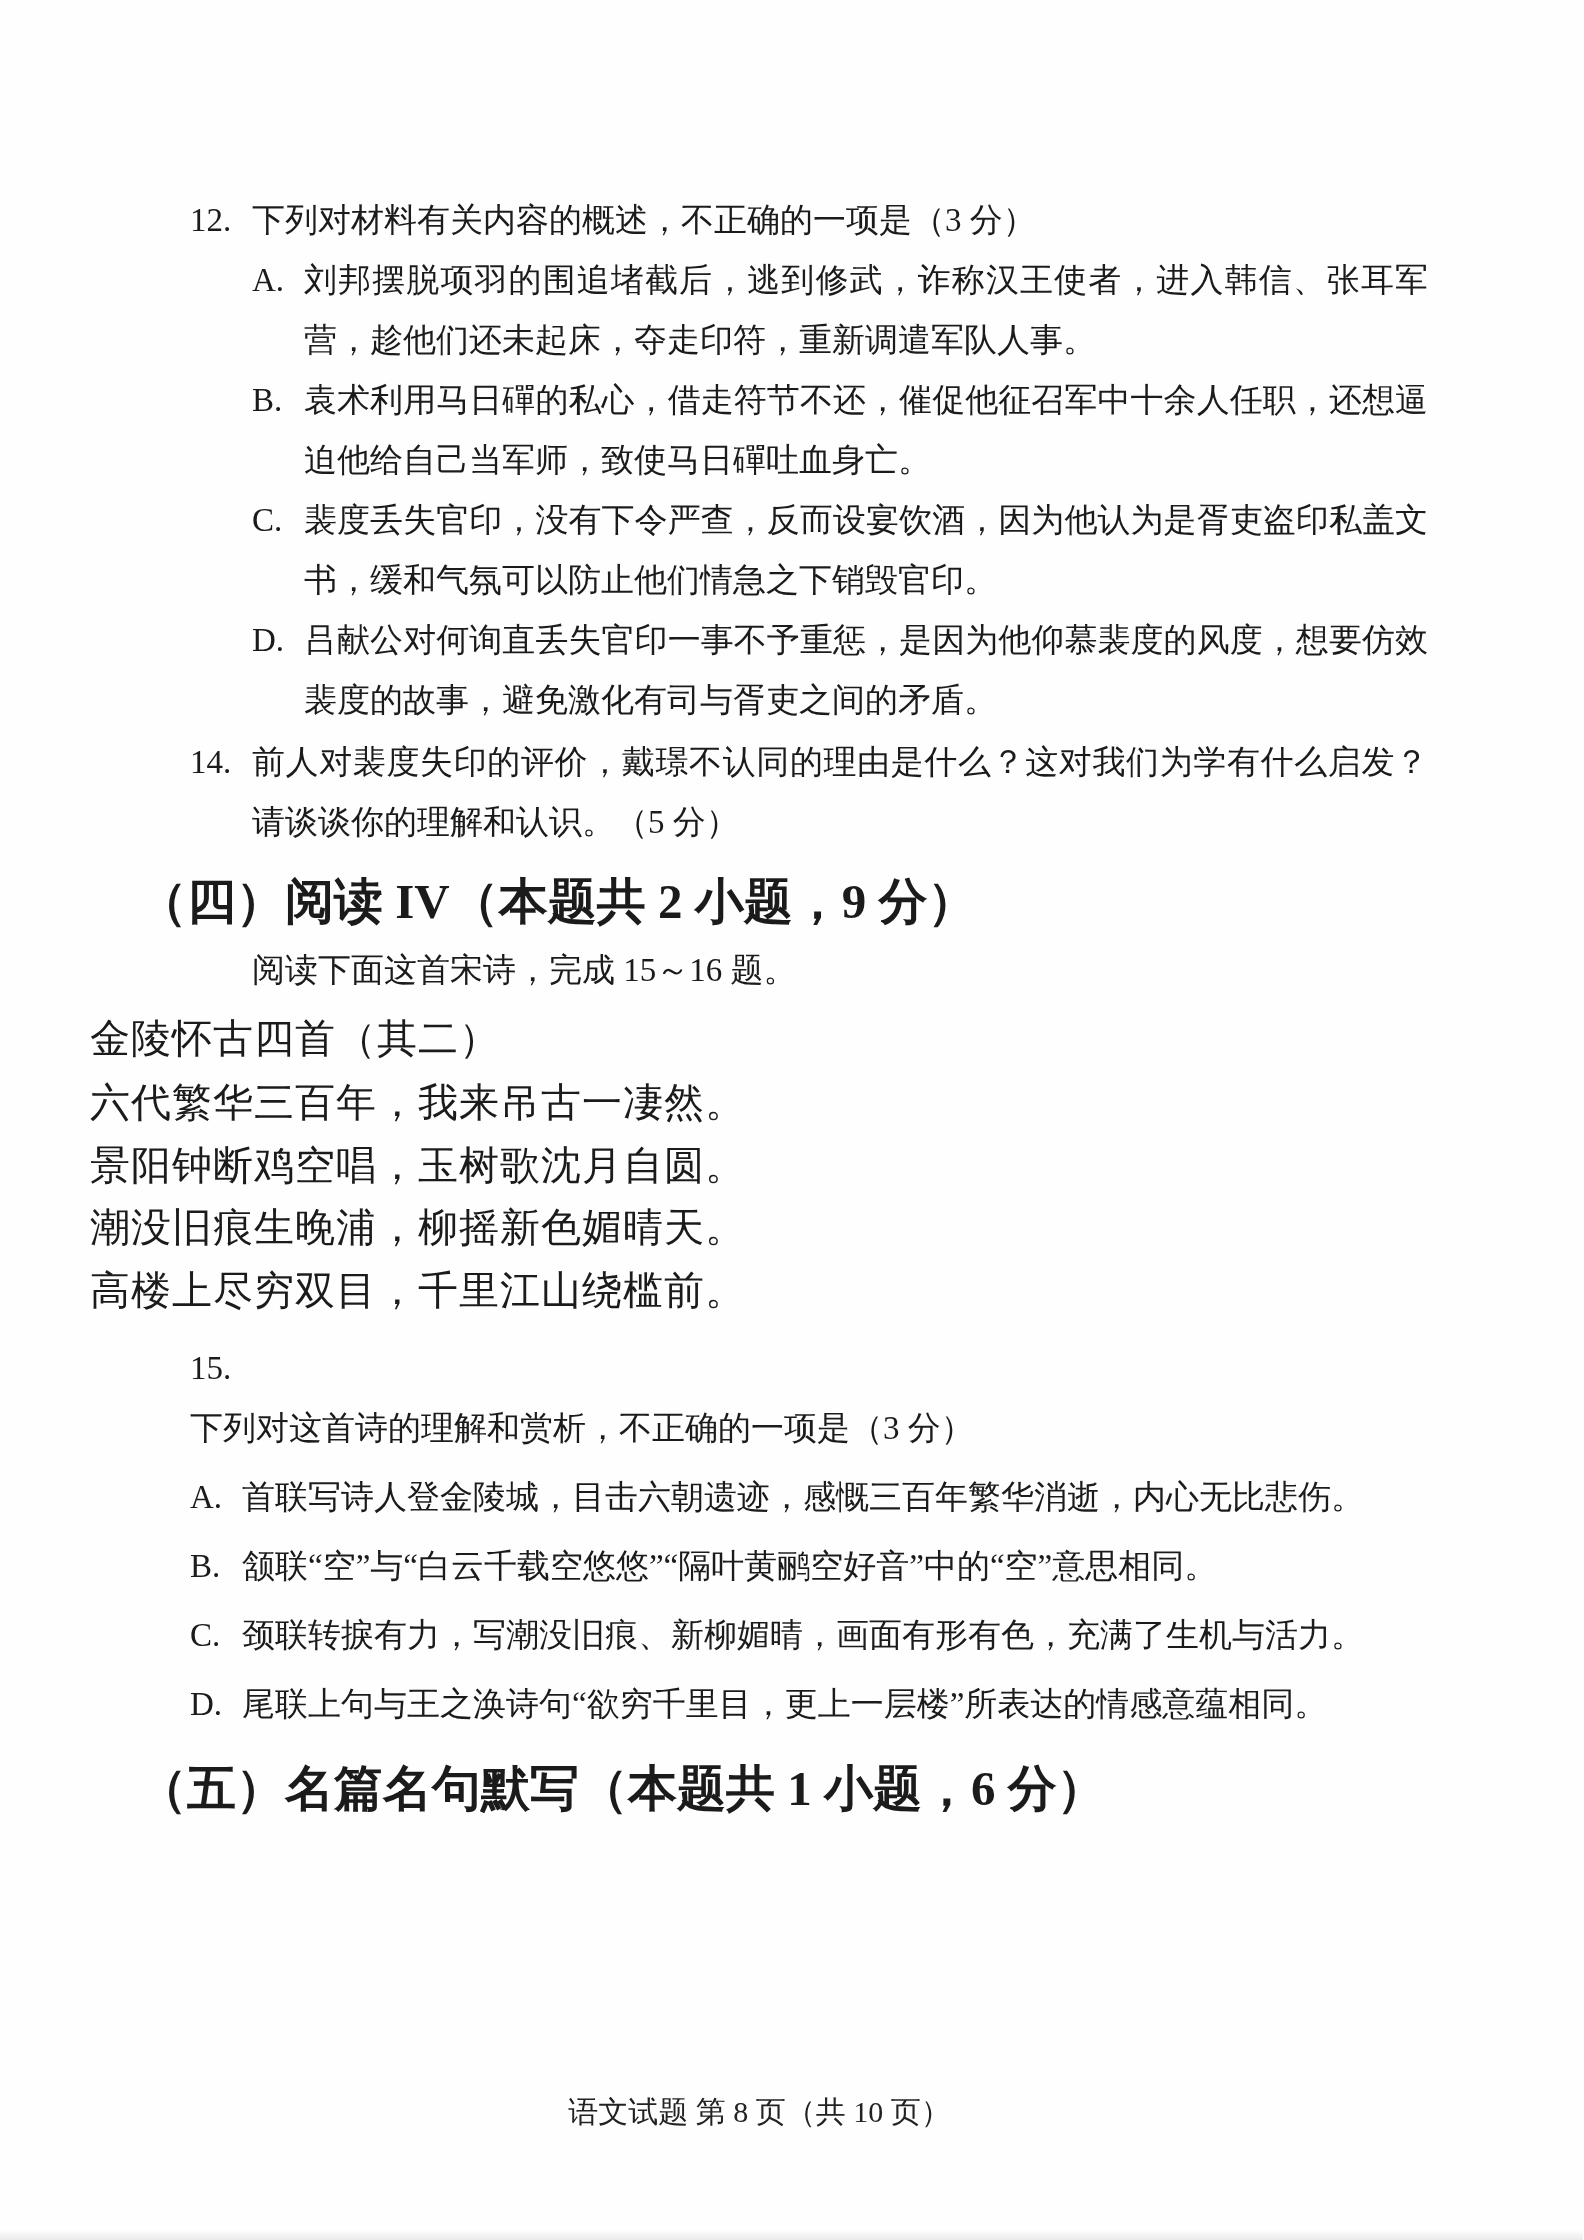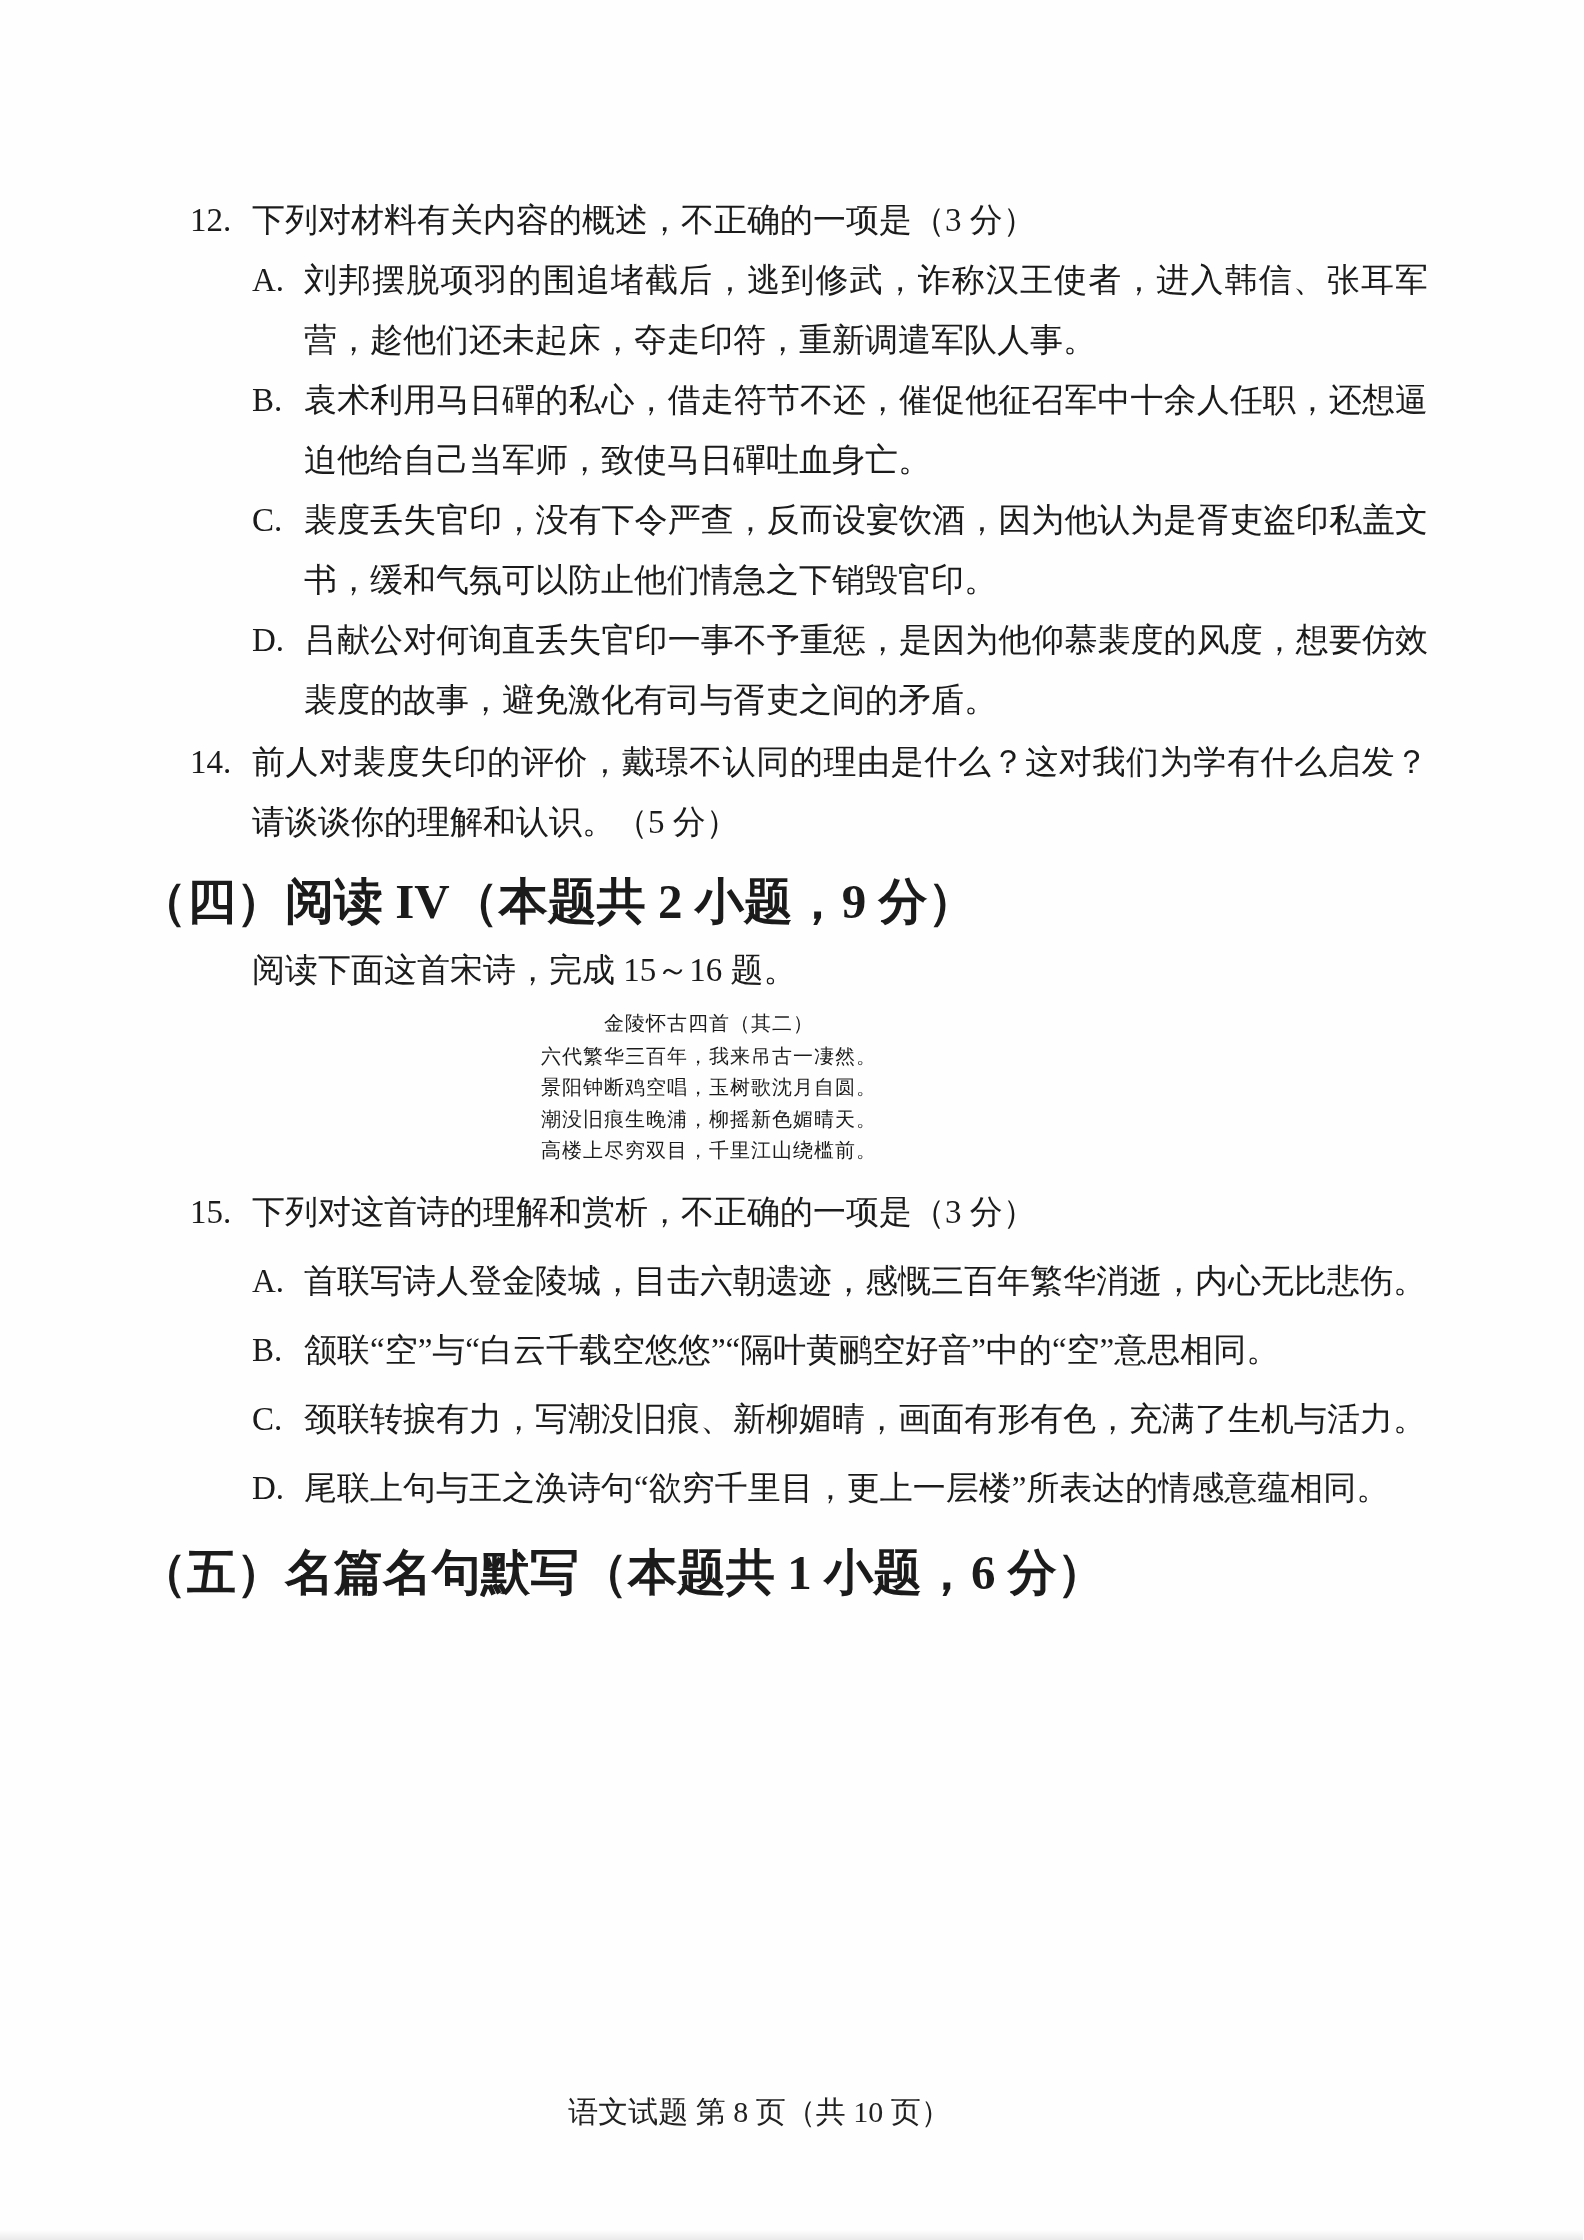--- a/index.html
+++ b/index.html
@@ -80,33 +80,32 @@
     font-size: 49px;
     font-weight: 700;
     margin-left: -52px;
     line-height: 1.5;
   }
   .s4-heading { margin-top: 12px; }
   .reading-intro { margin-top: 2px; }
   .poem {
     position: relative;
     left: -100px;
-    text-align: center;
-    font-size: 20px;
+    font-size: 40px;
     line-height: 1.56;
     margin-top: 8px;
     letter-spacing: 1px;
   }
   .poem-title { margin-bottom: 2px; }
   .poem-author {
     position: relative;
     left: 78px;
     margin-bottom: 16px;
   }
-  .q15 { margin-top: 16px; }
+  .q15 { margin-top: 16px; flex-direction: column; }
   .q15 .option { margin-top: 9px; }
   .q15 .option:first-of-type { margin-top: 0; }
   .q16 { margin-top: 14px; }
   .s5-heading { margin-top: 18px; }
   .footer {
     position: absolute;
     left: 0;
     top: 2092px;
     width: 100%;
     text-align: center;

